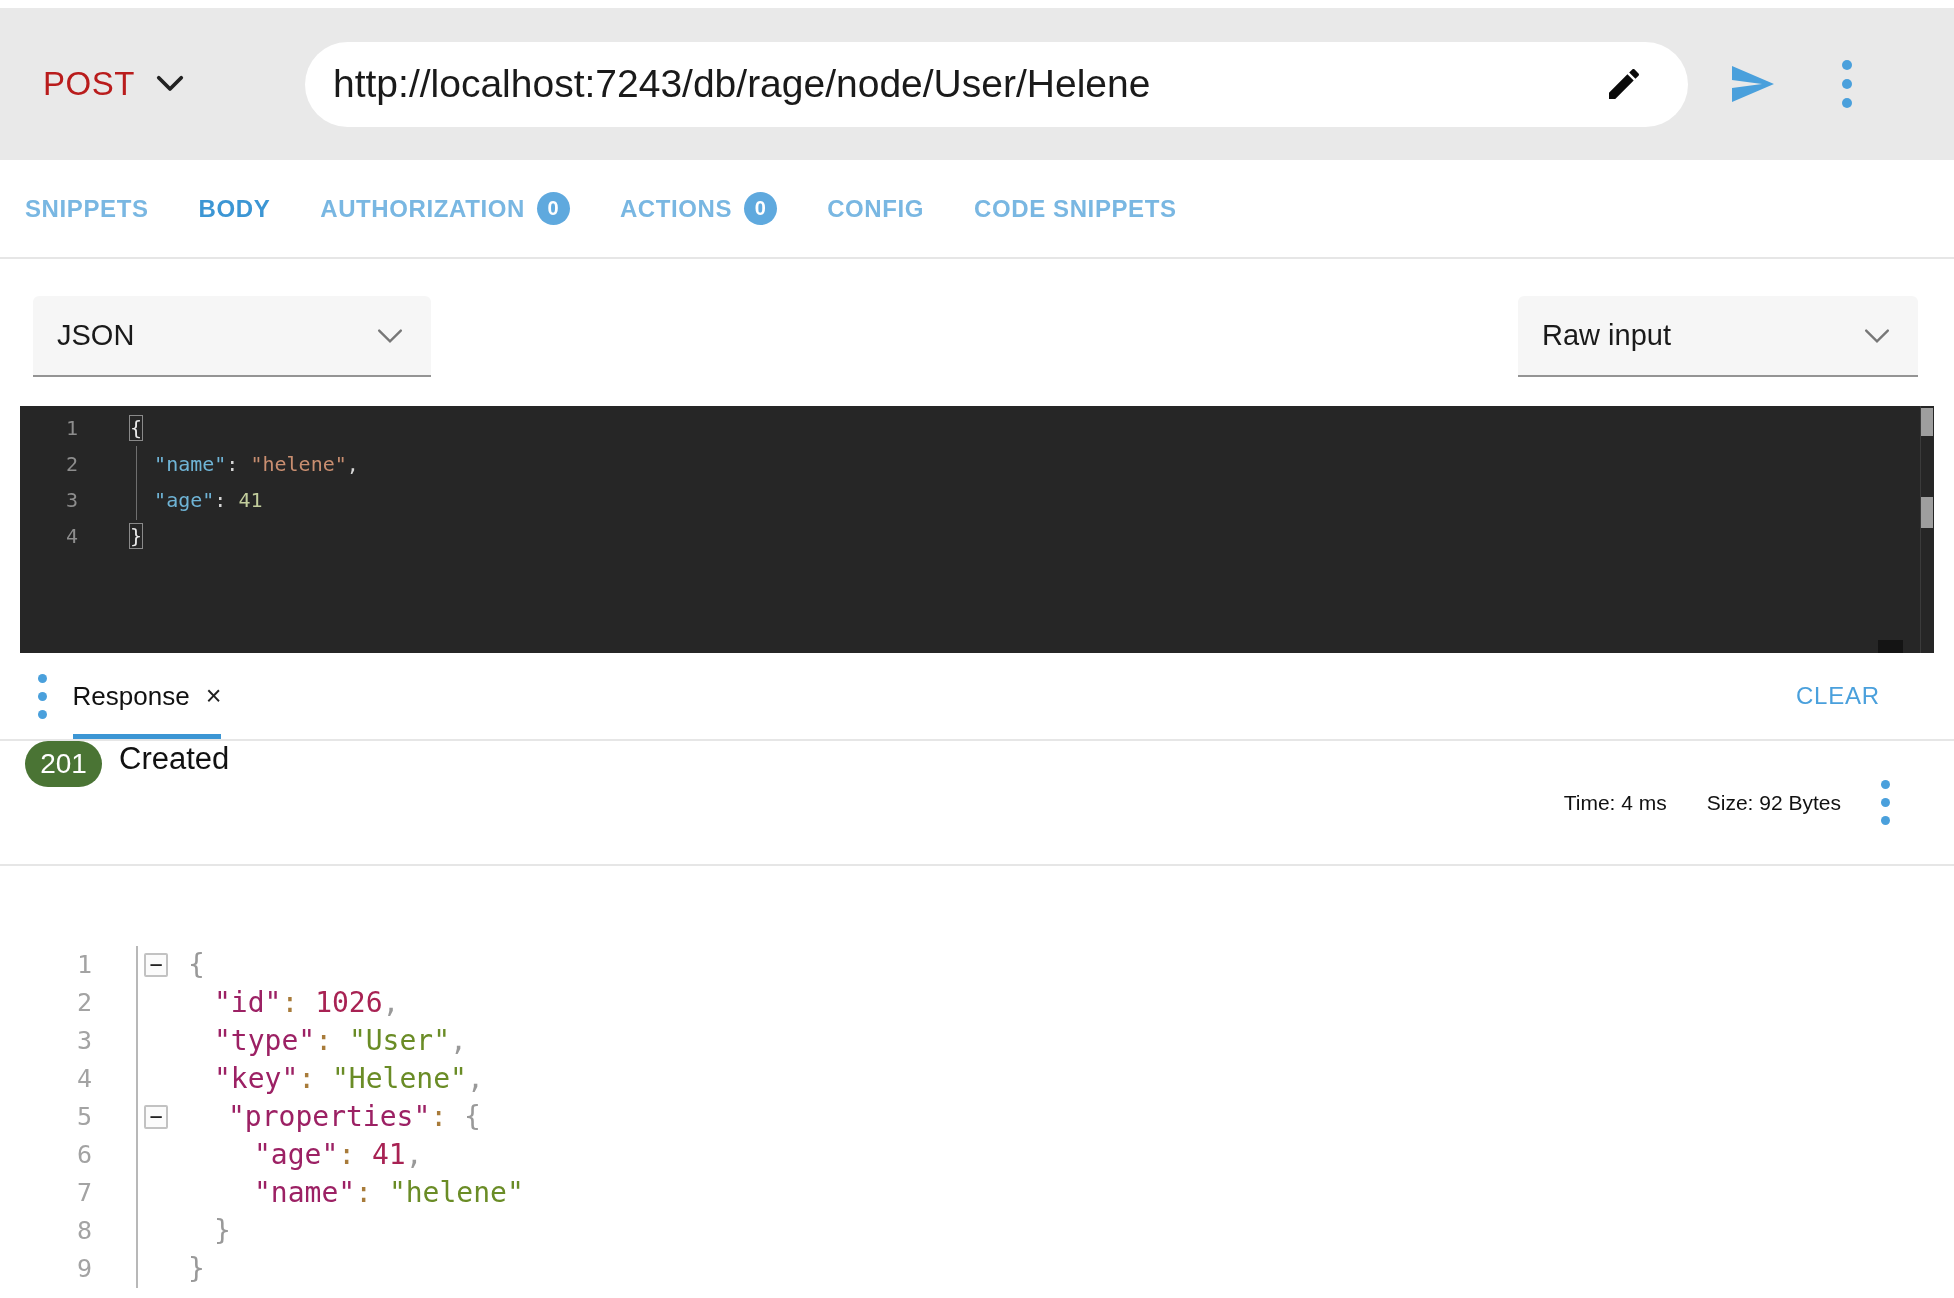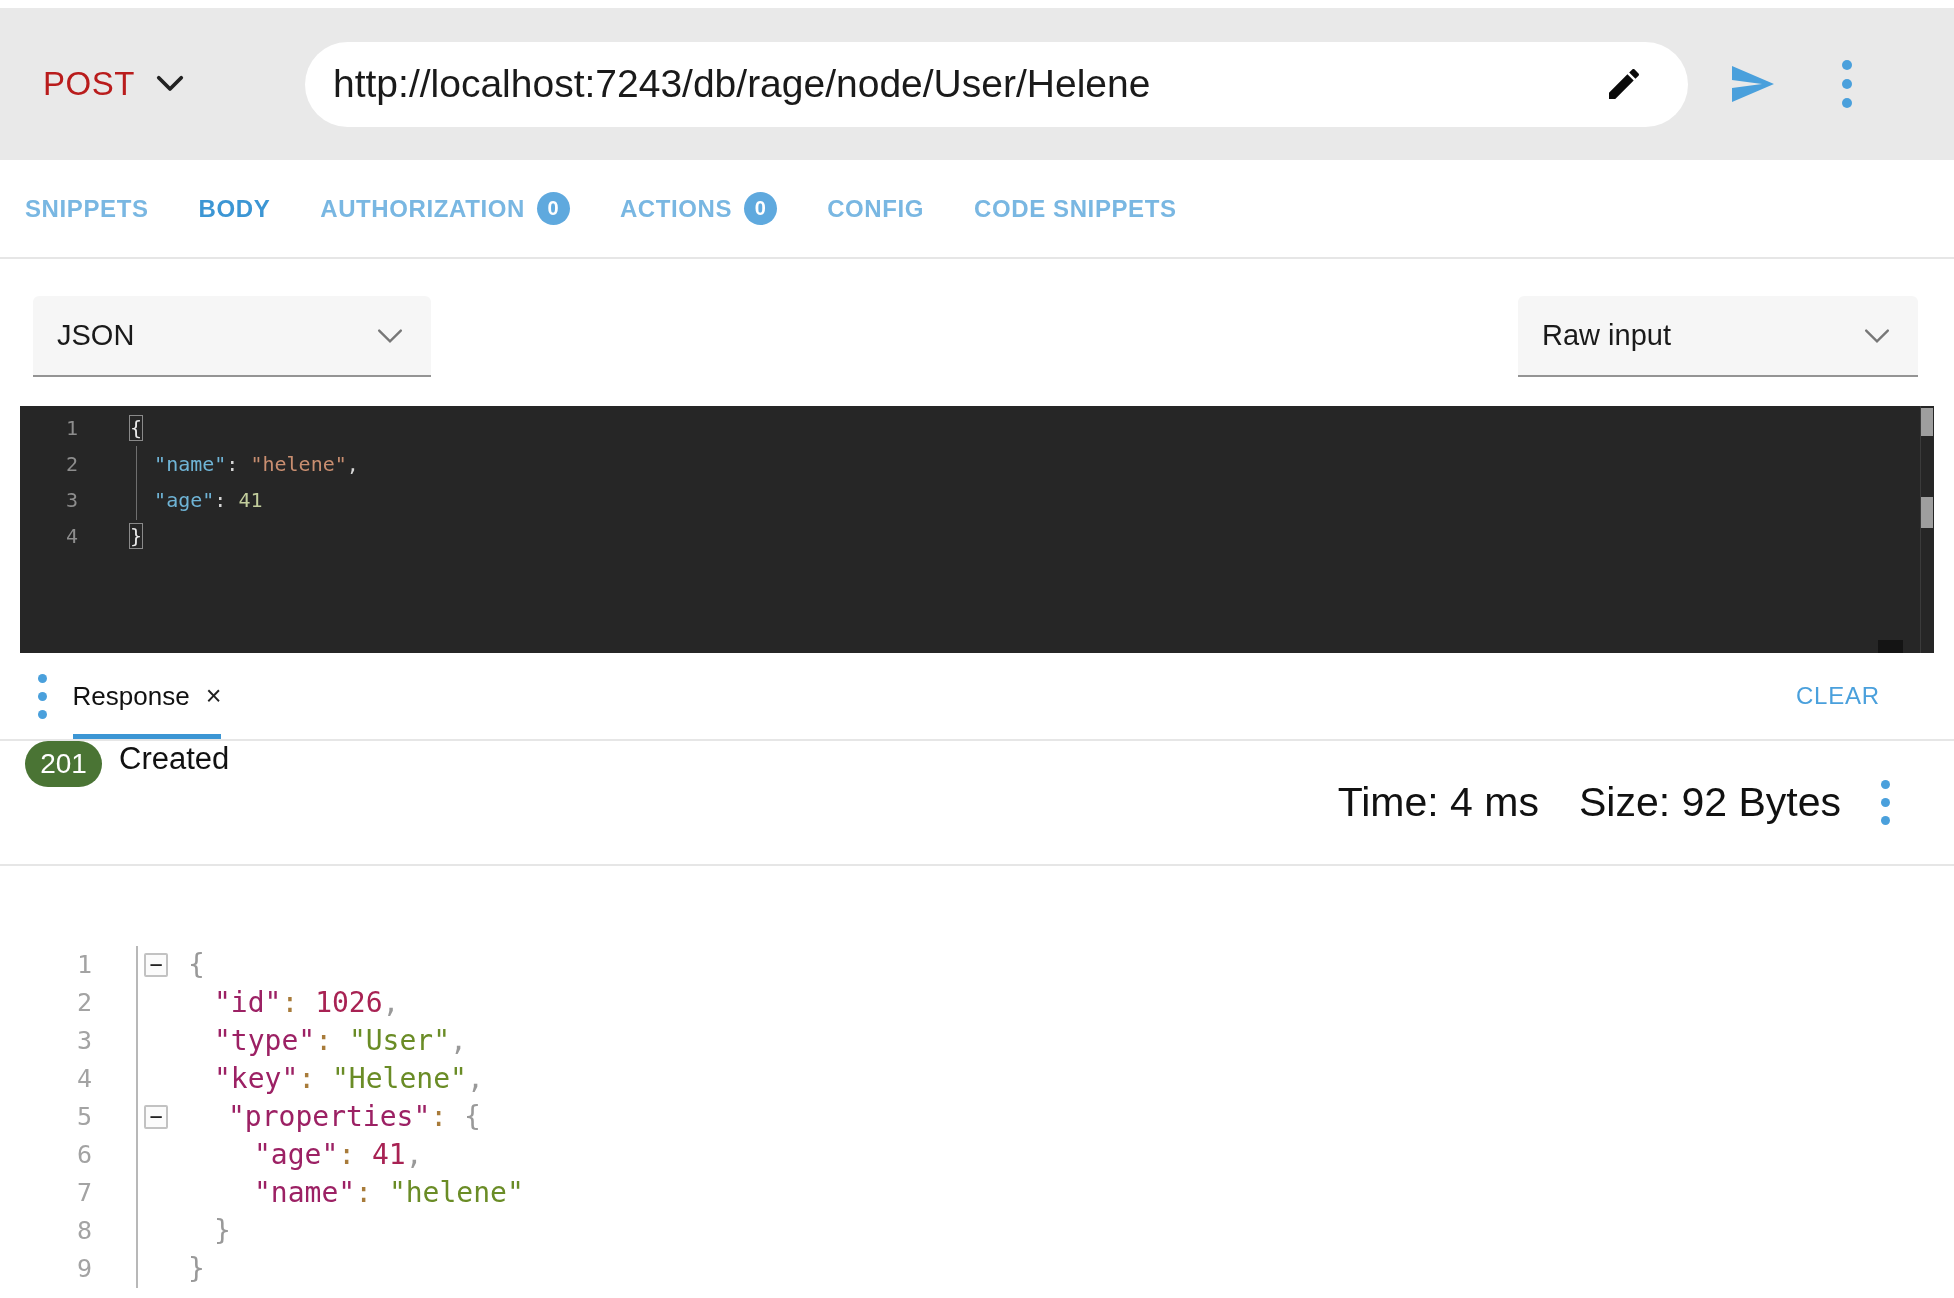--- a/index.html
+++ b/index.html
@@ -58,21 +58,21 @@
   .resp-tab:after{content:"";position:absolute;left:0;right:0;bottom:0;height:5px;background:var(--tab-active);}
   .resp-tab-label{font-size:26px;color:#111;}
   .close-x{font-size:27px;color:#222;line-height:1;font-weight:400;}
   .clear-btn{margin-left:auto;margin-right:74px;font-size:24px;font-weight:500;letter-spacing:.8px;color:var(--accent);cursor:pointer;}
 
   
   .status-row{height:123px;display:flex;background:#fff;padding:0 64px 0 25px;}
   .code-badge{min-width:77px;height:46px;border-radius:23px;background:var(--status-green);color:#fff;font-size:28px;display:flex;align-items:center;justify-content:center;padding:0 14px;}
   .status-reason{margin-left:17px;font-size:31px;color:#111;}
   .status-right{margin-left:auto;display:flex;align-items:center;gap:40px;}
-  .meta{font-size:41px;color:#111;}
+  .meta{font-size:21px;color:#111;}
 
   
   .resp-body{background:#fff;padding-top:80px;font-family:"DejaVu Sans Mono",monospace;font-size:28px;line-height:38px;}
   .rline{display:flex;align-items:stretch;white-space:pre;}
   .rno{width:106px;flex:none;text-align:right;padding-right:14px;font-size:25px;line-height:38px;color:var(--r-gutter);}
   .rsep{flex:none;margin-left:30px;border-left:2px solid var(--r-sep);}
   .rfold{flex:none;width:44px;margin-left:6px;display:flex;align-items:center;}
   .rfold .box{width:24px;height:24px;border:2px solid #c2c2c2;border-radius:2px;background:#fbfbfb;color:#222;font-size:22px;line-height:20px;display:flex;align-items:center;justify-content:center;cursor:pointer;}
   .rcode{color:var(--r-p);}
   .tk.rk{color:var(--r-key);} .tk.rs{color:var(--r-str);} .tk.rn{color:var(--r-num);}

